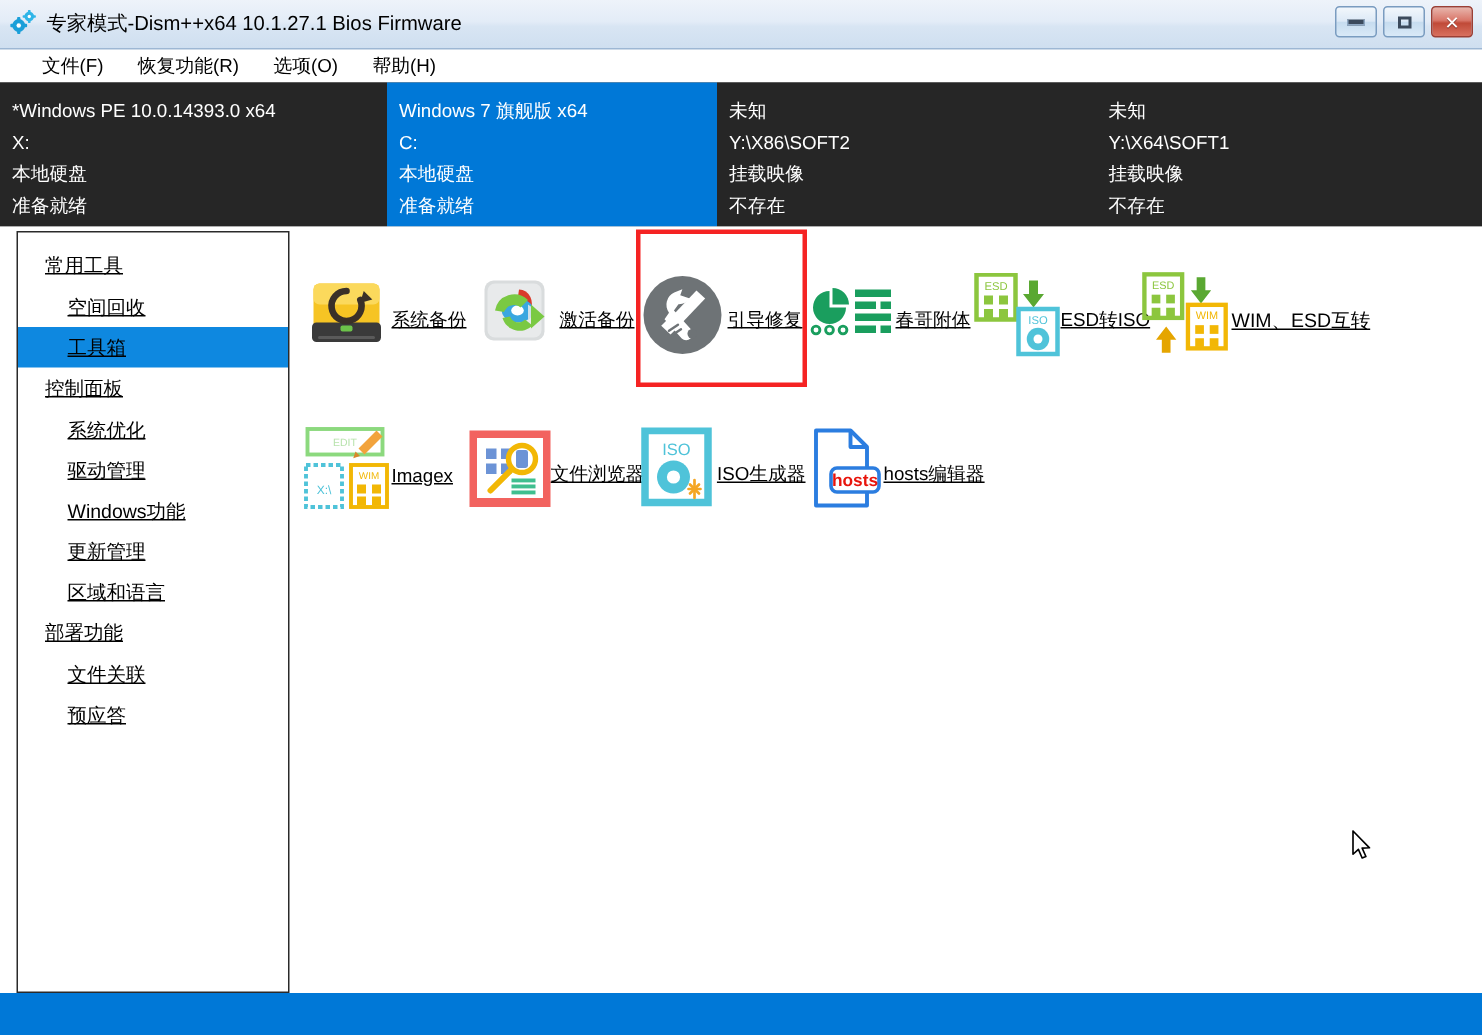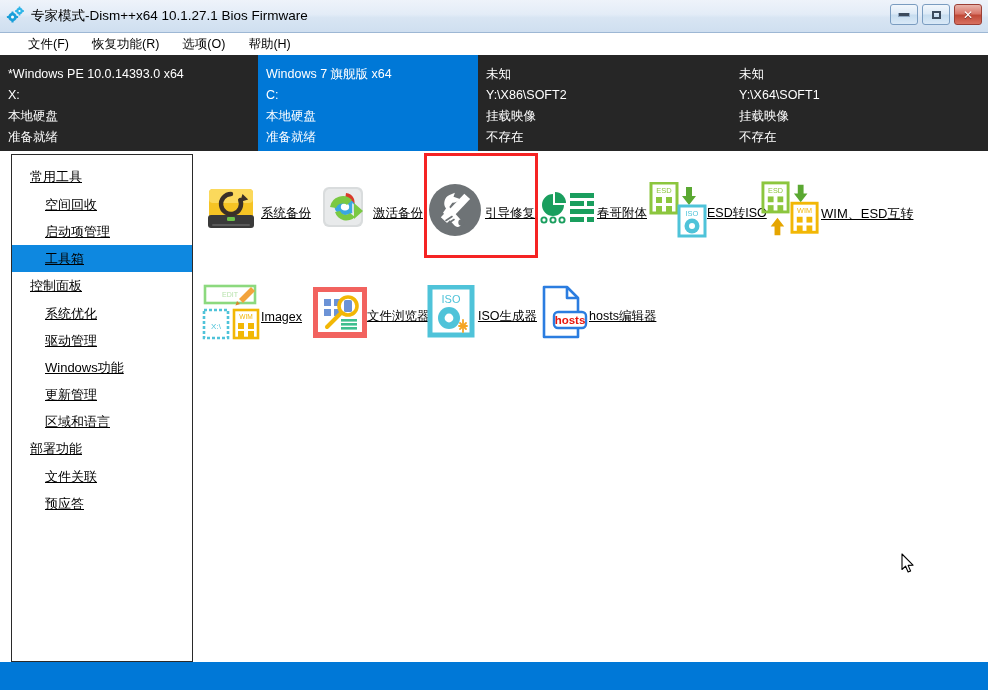--- a/index.html
+++ b/index.html
@@ -269,21 +269,20 @@
       <div class="line">挂载映像</div>
       <div class="line">不存在</div>
     </div>
   </div>
 
   <div class="body-area">
 
     <div class="sidebar">
       <div class="nav-group">常用工具</div>
       <div class="nav-item">空间回收</div>
-      <div class="nav-item">启动项管理</div>
       <div class="nav-item selected">工具箱</div>
 
       <div class="nav-group">控制面板</div>
       <div class="nav-item">系统优化</div>
       <div class="nav-item">驱动管理</div>
       <div class="nav-item">Windows功能</div>
       <div class="nav-item">更新管理</div>
       <div class="nav-item">区域和语言</div>
 
       <div class="nav-group">部署功能</div>

